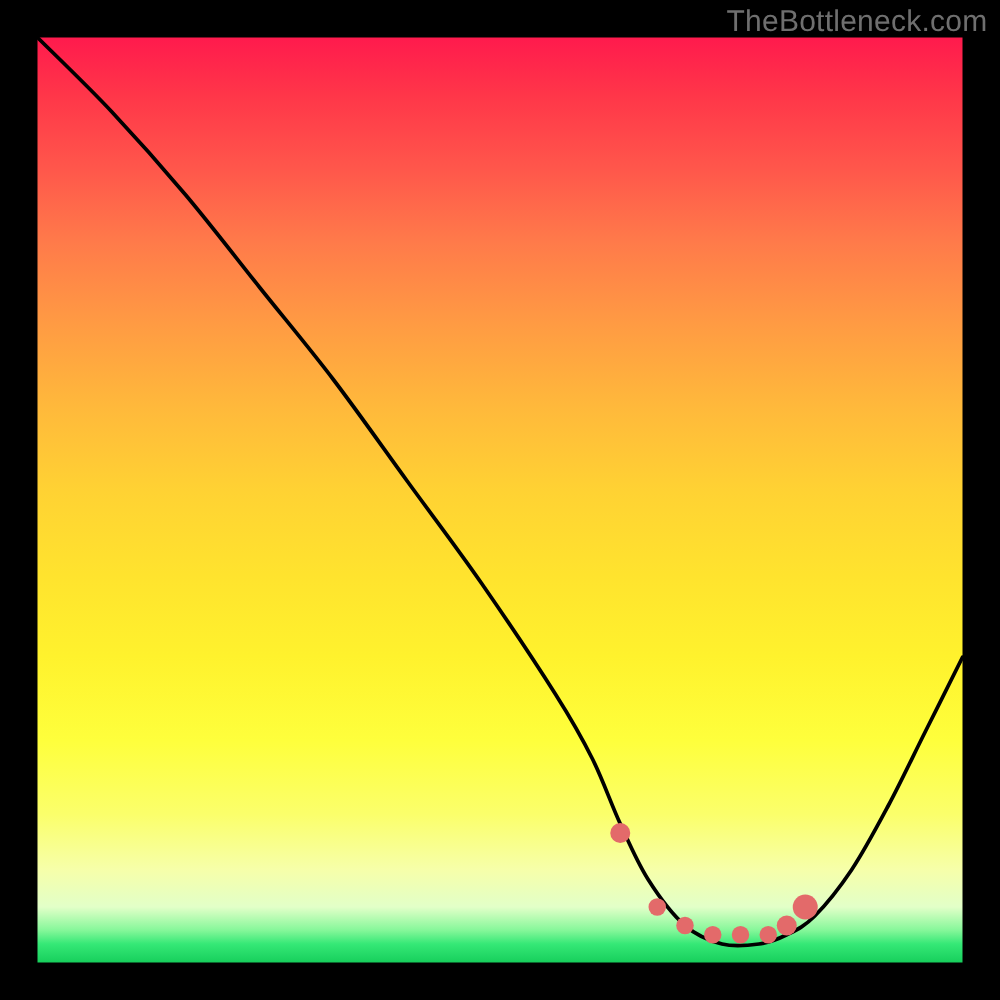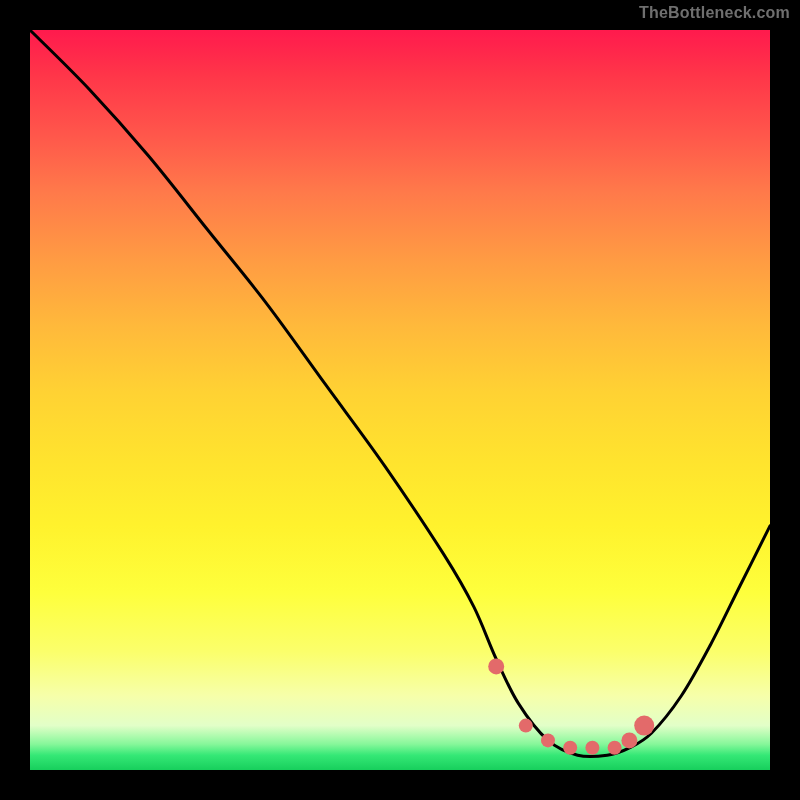--- a/index.html
+++ b/index.html
@@ -50,22 +50,22 @@
     top: 0;
     width: 740px;
     height: 740px;
     overflow: visible;
   }
   .watermark {
     position: absolute;
     top: 4px;
     right: 10px;
     color: #6f6f6f;
-    font-size: 16px;
-    font-weight: 700;
+    font-size: 24px;
+    font-weight: 400;
     letter-spacing: 0.2px;
   }
 </style>
 </head>
 <body>
 
 <div class="frame">
 
   <div class="plot-area">
     <svg class="curve" viewBox="0 0 740 740">

